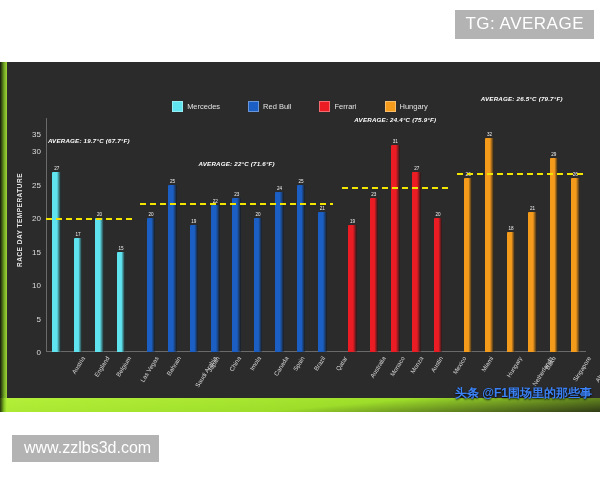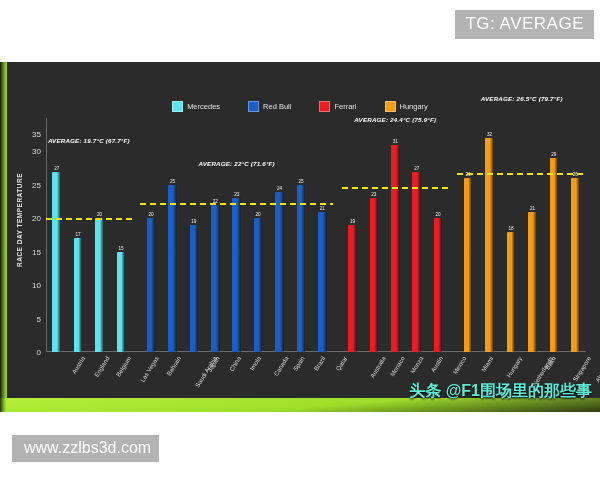--- a/index.html
+++ b/index.html
@@ -74,21 +74,21 @@
   }
   .avg-line{
     position:absolute;height:2px;
     background:repeating-linear-gradient(90deg,#f2e600 0px,#f2e600 6px,transparent 6px,transparent 10px);
   }
   .avg-label{
     position:absolute;color:#ffffff;font-size:6.2px;font-weight:bold;
     font-style:italic;white-space:nowrap;letter-spacing:.2px;
   }
   .cn-watermark{
-    position:absolute;right:8px;bottom:10px;color:#5eead4;font-size:16px;
+    position:absolute;right:8px;bottom:10px;color:#3b82f6;font-size:12px;
     font-weight:bold;white-space:nowrap;z-index:32;text-shadow:0 1px 2px #000;
   }
 </style>
 </head>
 <body>
 
 <div class="tg-watermark">TG: AVERAGE</div>
 
 <div class="frame">
   <div class="legend" id="legend-root">

